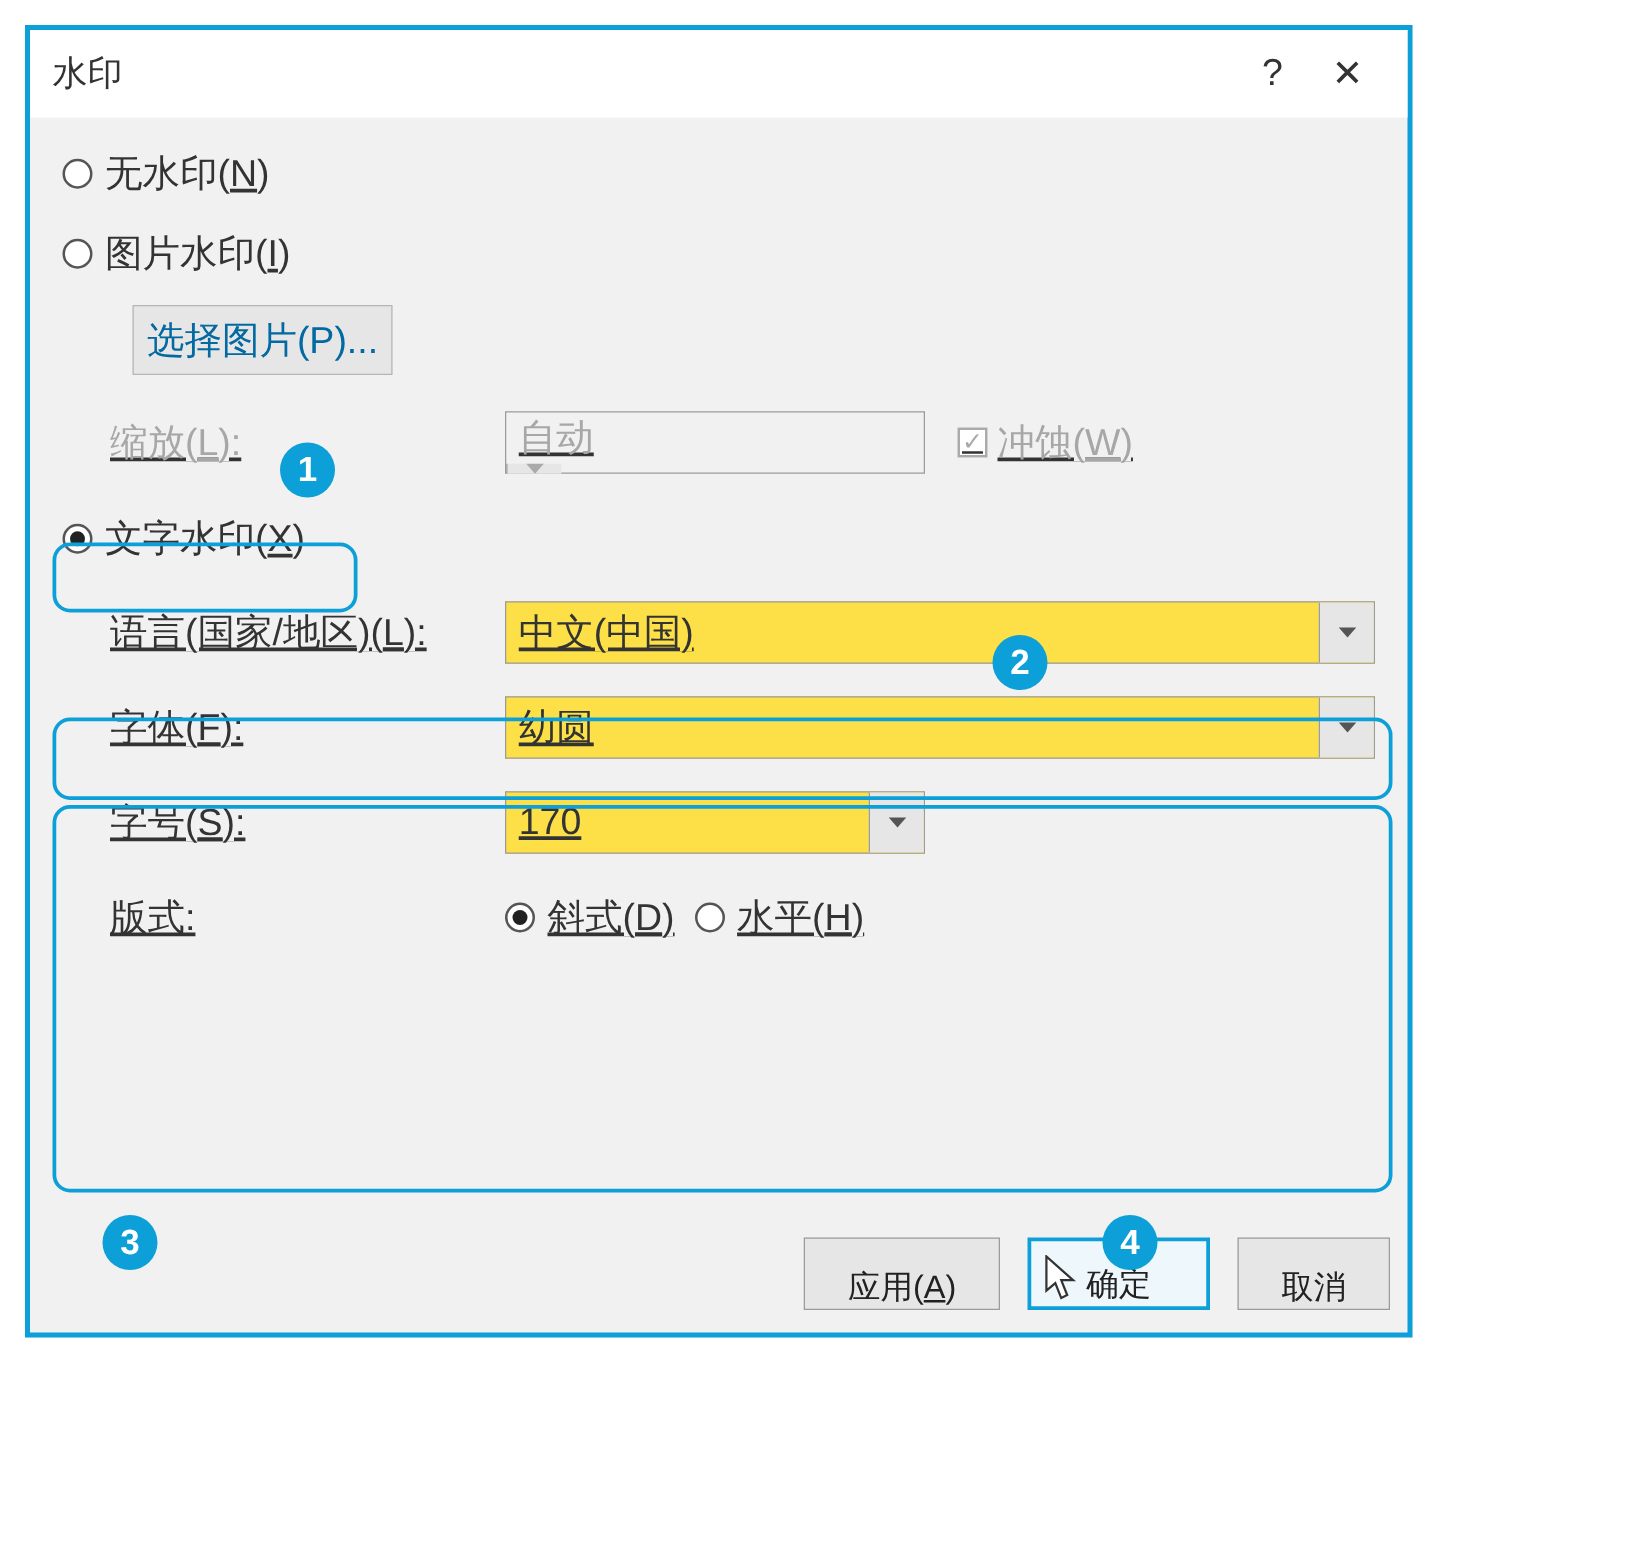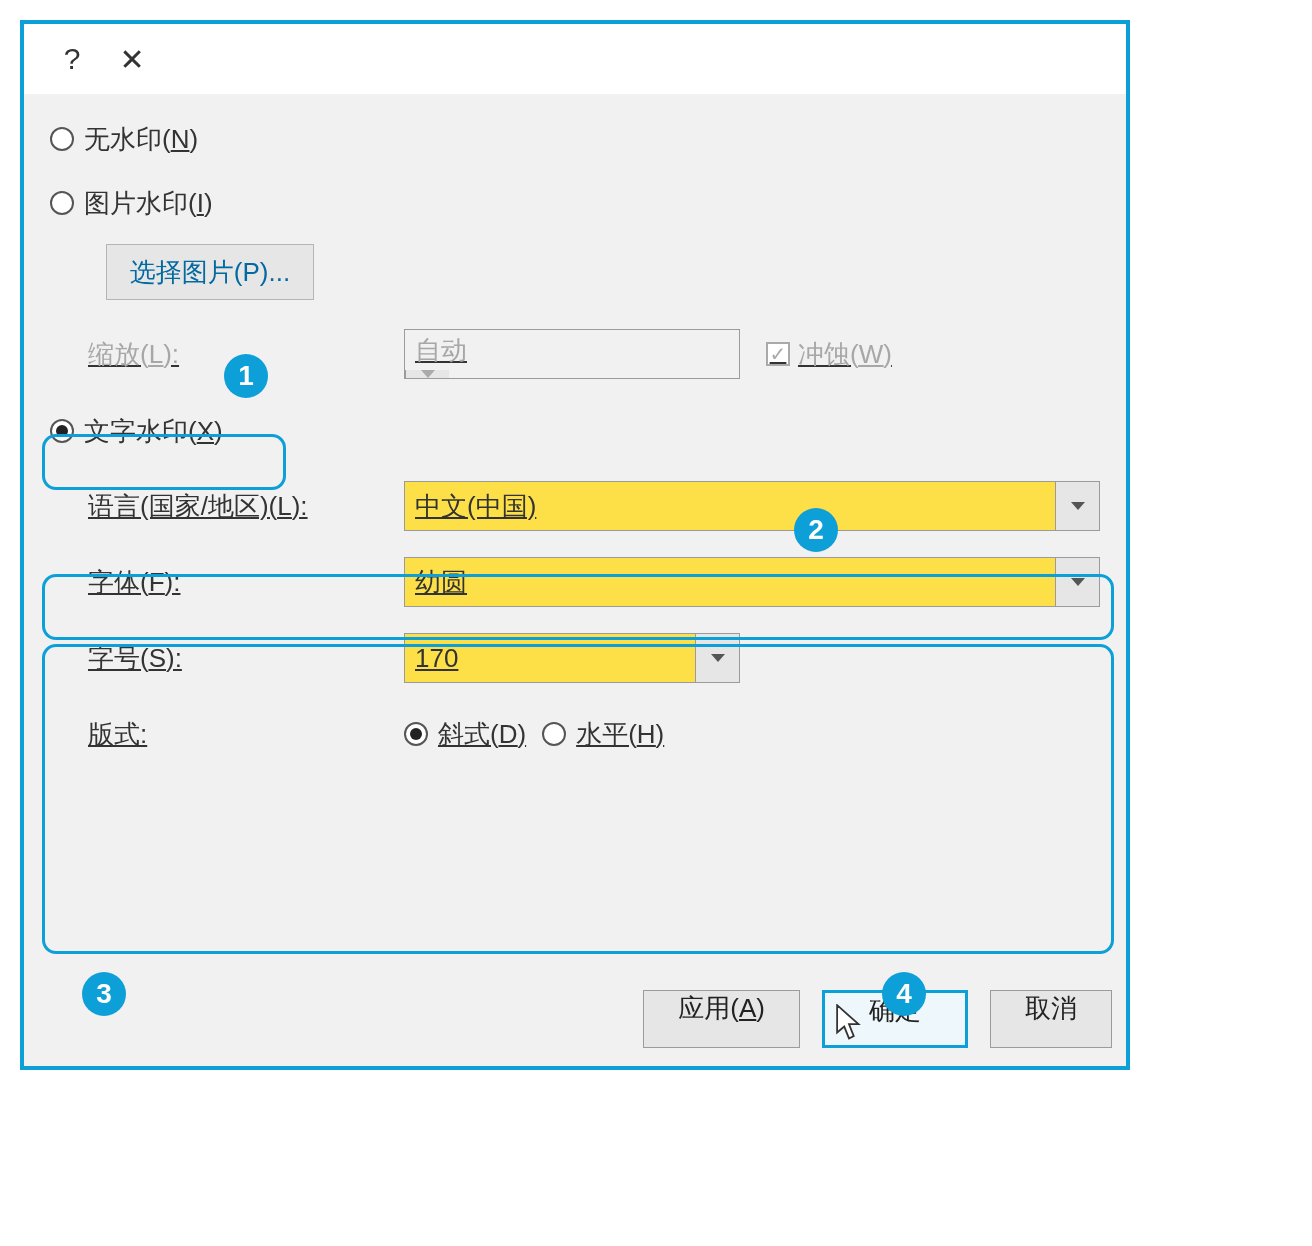--- a/index.html
+++ b/index.html
@@ -29,21 +29,21 @@
     color: #333;
   }
   .titlebar .tb-icon {
     width: 60px; height: 60px;
     display: flex; align-items: center; justify-content: center;
     font-size: 30px; color: #333;
     cursor: pointer;
   }
   .body {
     padding: 18px 26px 0 26px;
-    font-size: 26px;
+    font-size: 30px;
     color: #333;
     position: relative;
   }
   .radio-row, .opt-row {
     display: flex;
     align-items: center;
     height: 54px;
   }
   .radio {
     width: 24px; height: 24px;
@@ -141,21 +141,21 @@
     right: 14px; bottom: 18px;
     display: flex;
     gap: 22px;
     align-items: center;
   }
   .btn {
     height: 58px;
     padding: 0 34px;
     border: 1px solid #9b9b9b;
     background: #e6e6e6;
-    display: flex; align-items: flex-start; justify-content: center;
+    display: flex; align-items: flex-end; justify-content: center;
     font-size: 26px;
     color: #222;
     position: relative;
   }
   .btn.primary {
     background: #eef7fb;
     border: 3px solid #0d9fd7;
     padding: 0 44px;
   }
 
@@ -184,20 +184,21 @@
     z-index: 60;
   }
   .cursor svg { width: 100%; height: 100%; }
 </style>
 </head>
 <body>
 
 <div class="frame">
 
   <div class="titlebar">
+    <div class="title">水印</div>
     <div class="tb-icon">?</div>
     <div class="tb-icon">✕</div>
   </div>
 
   <div class="body">
 
     <div class="radio-row">
       <span class="radio"></span>
       <span>无水印(<span class="underline">N</span>)</span>
     </div>

